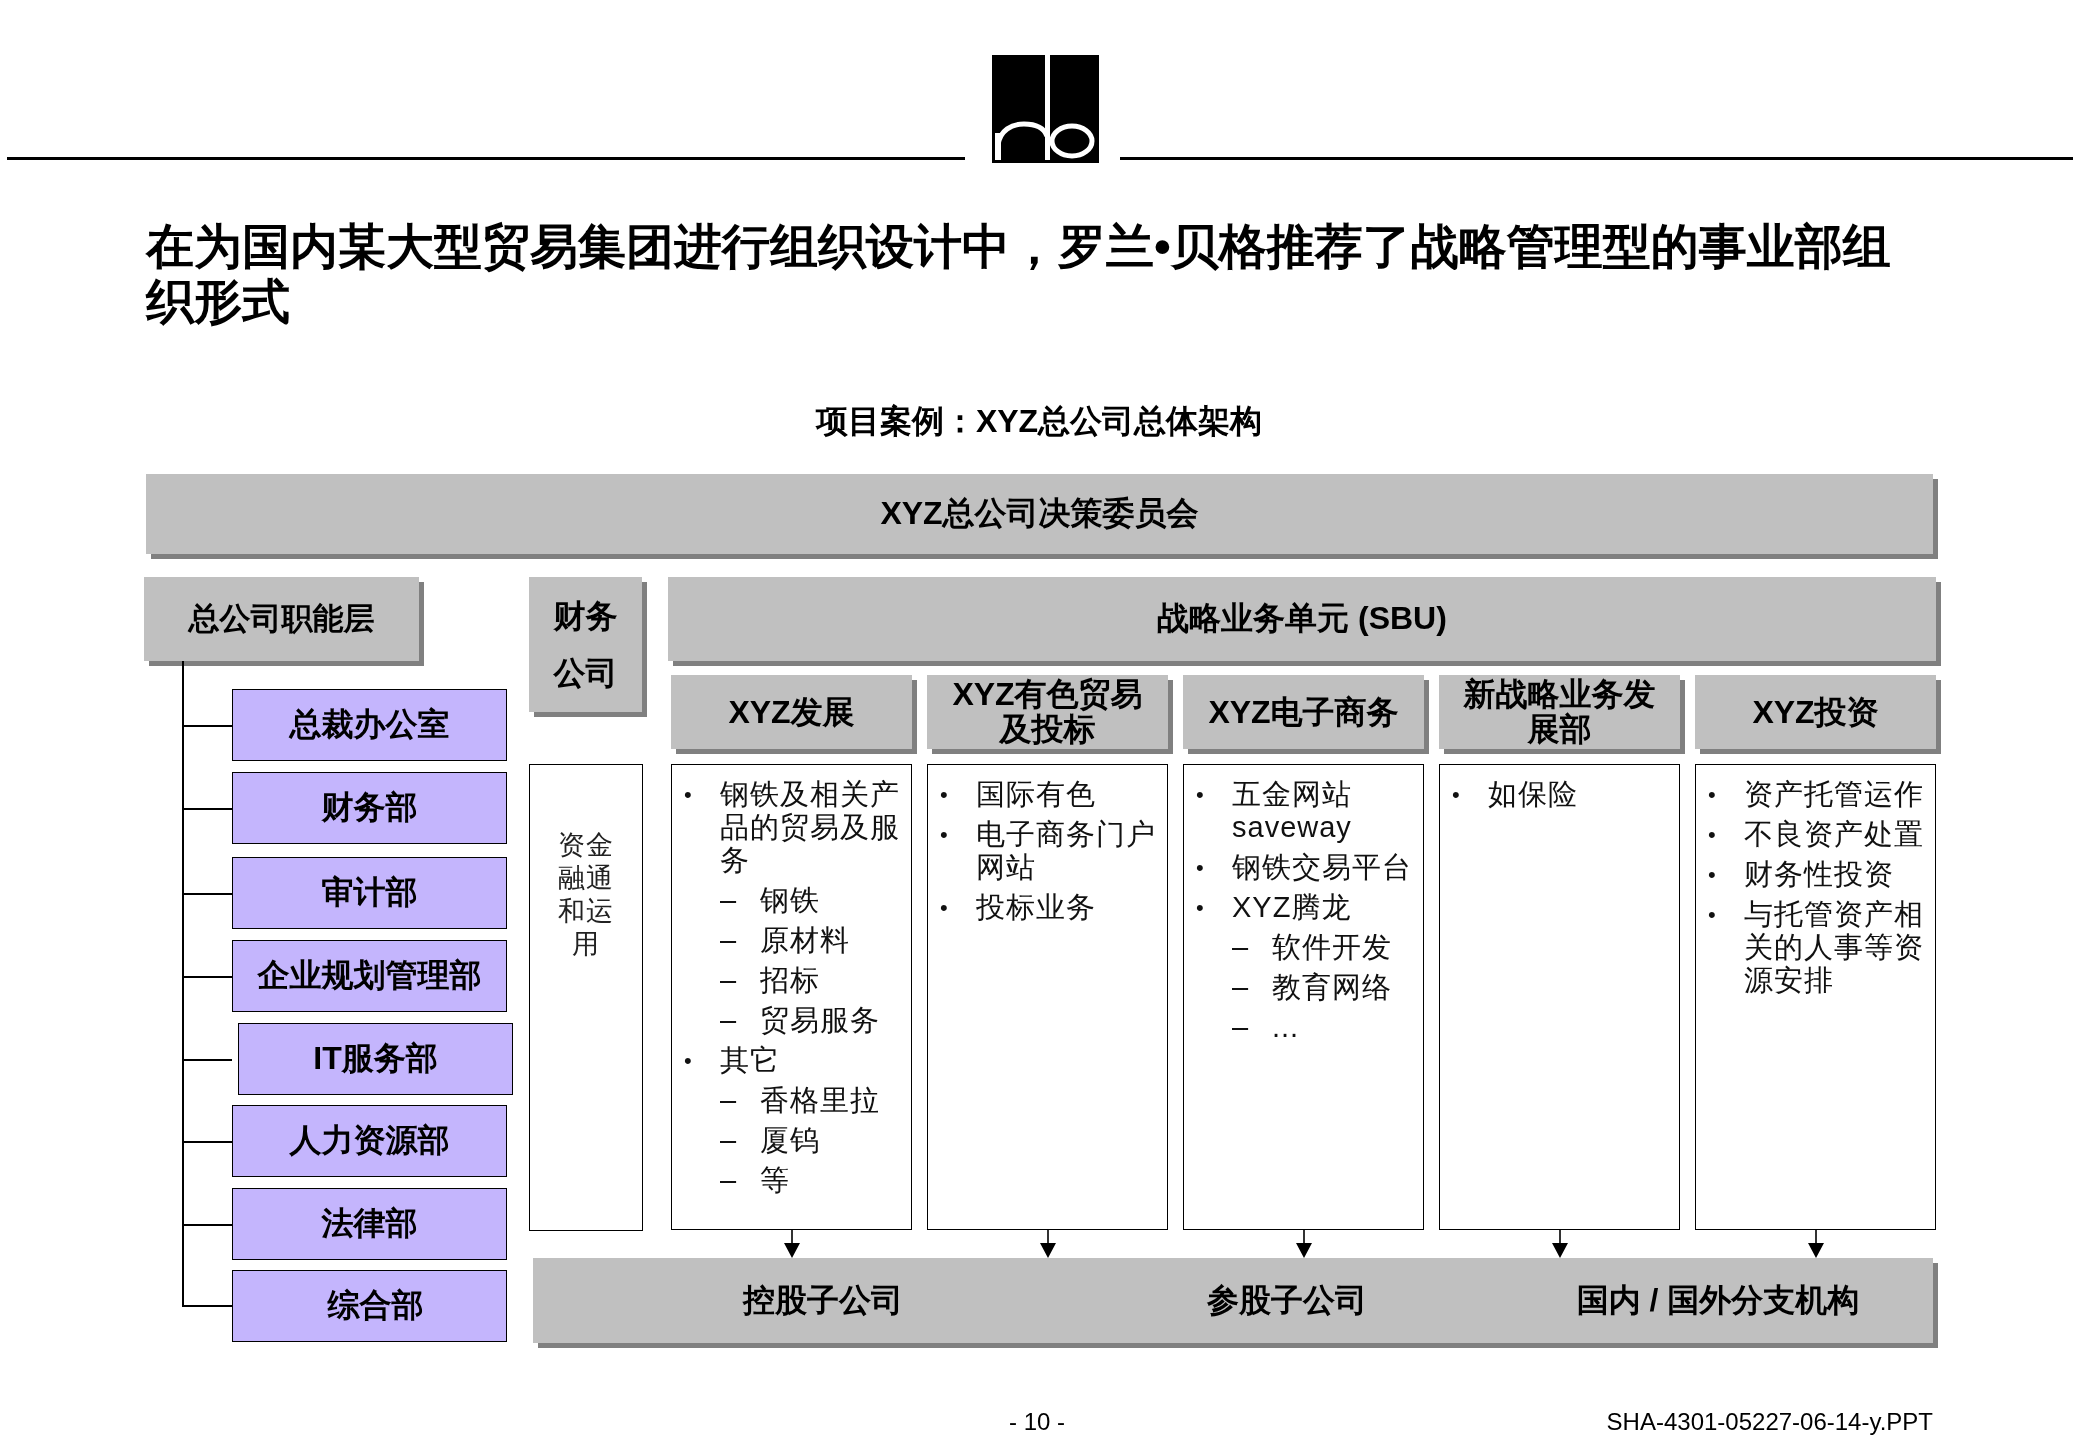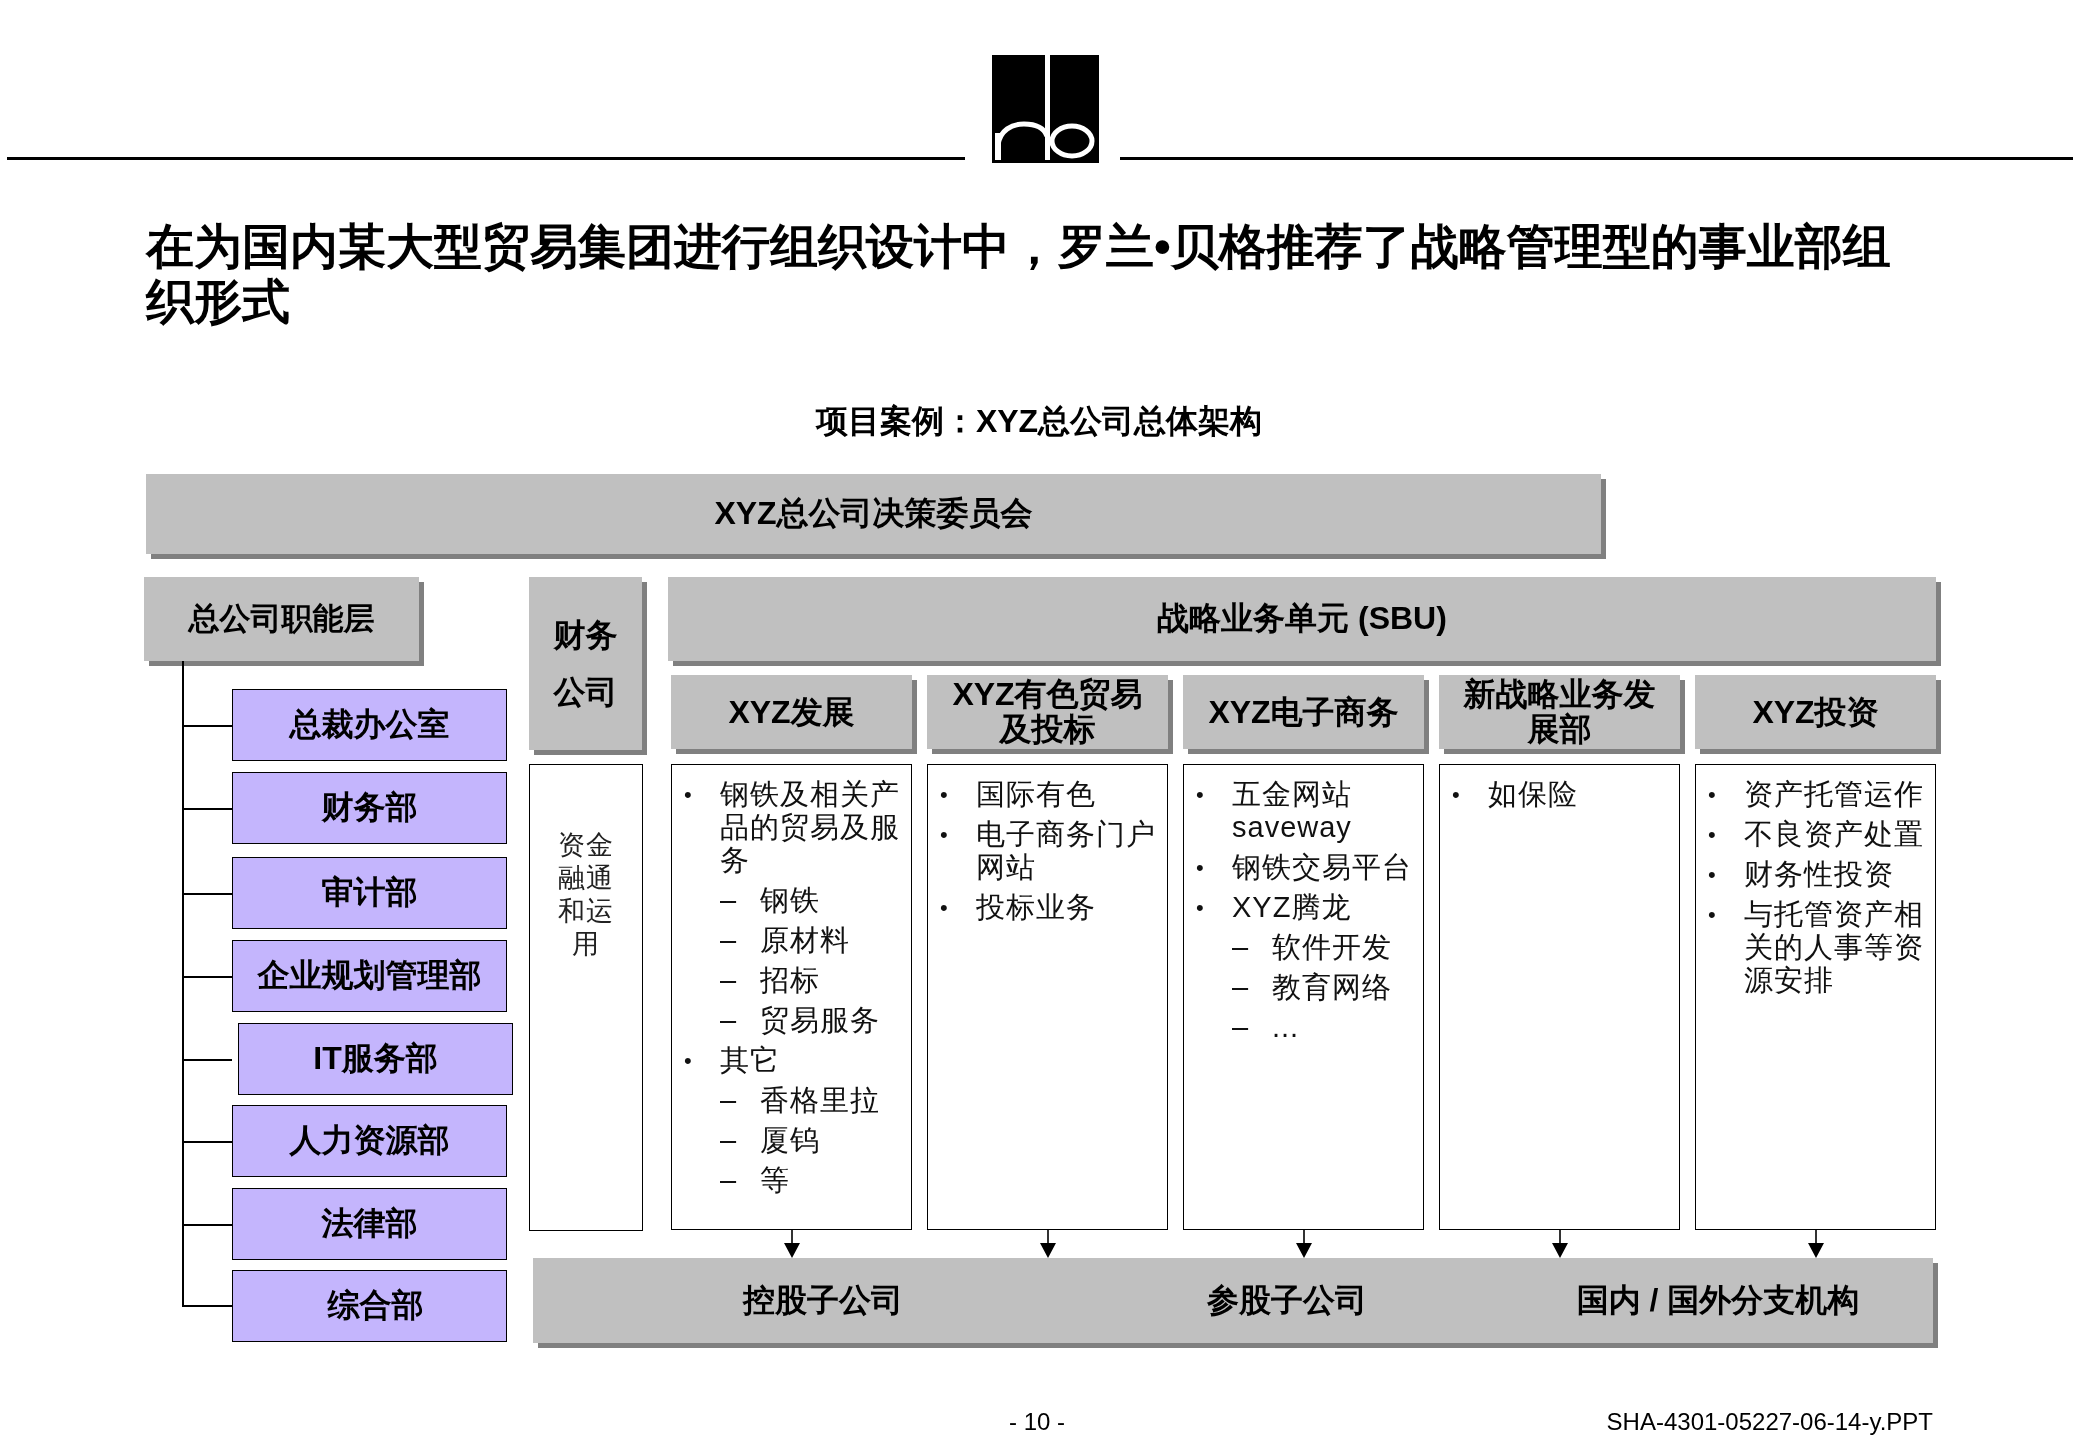--- a/index.html
+++ b/index.html
@@ -26,23 +26,23 @@
     }
 
     .graybox {
       position:absolute; background:#c0c0c0; box-shadow:5px 5px 0 #808080;
       display:flex; align-items:center; justify-content:center;
       text-align:center; font-weight:bold; font-size:32px; color:#000;
     }
     .graybox .lines { display:flex; flex-direction:column; align-items:center; }
     .graybox .lines span { display:block; white-space:nowrap; }
 
-    .topbar { left:146px; top:474px; width:1455px; height:80px; }
+    .topbar { left:146px; top:474px; width:1787px; height:80px; }
     .func-head { left:144px; top:577px; width:275px; height:84px; font-size:31px; }
-    .fin-head { left:529px; top:577px; width:113px; height:173px; }
+    .fin-head { left:529px; top:577px; width:113px; height:135px; }
     .fin-head .lines span { line-height:57px; }
     .sbu-head { left:668px; top:577px; width:1268px; height:84px; }
     .col-head { top:675px; width:241px; height:74px; }
     .col-head .lines span { line-height:35px; }
     .bottombar { left:533px; top:1258px; width:1400px; height:85px; }
     .bottom-label {
       position:absolute; top:0; height:85px; width:400px; margin-left:-200px;
       display:flex; align-items:center; justify-content:center;
       font-size:32px; font-weight:bold; white-space:nowrap;
     }

